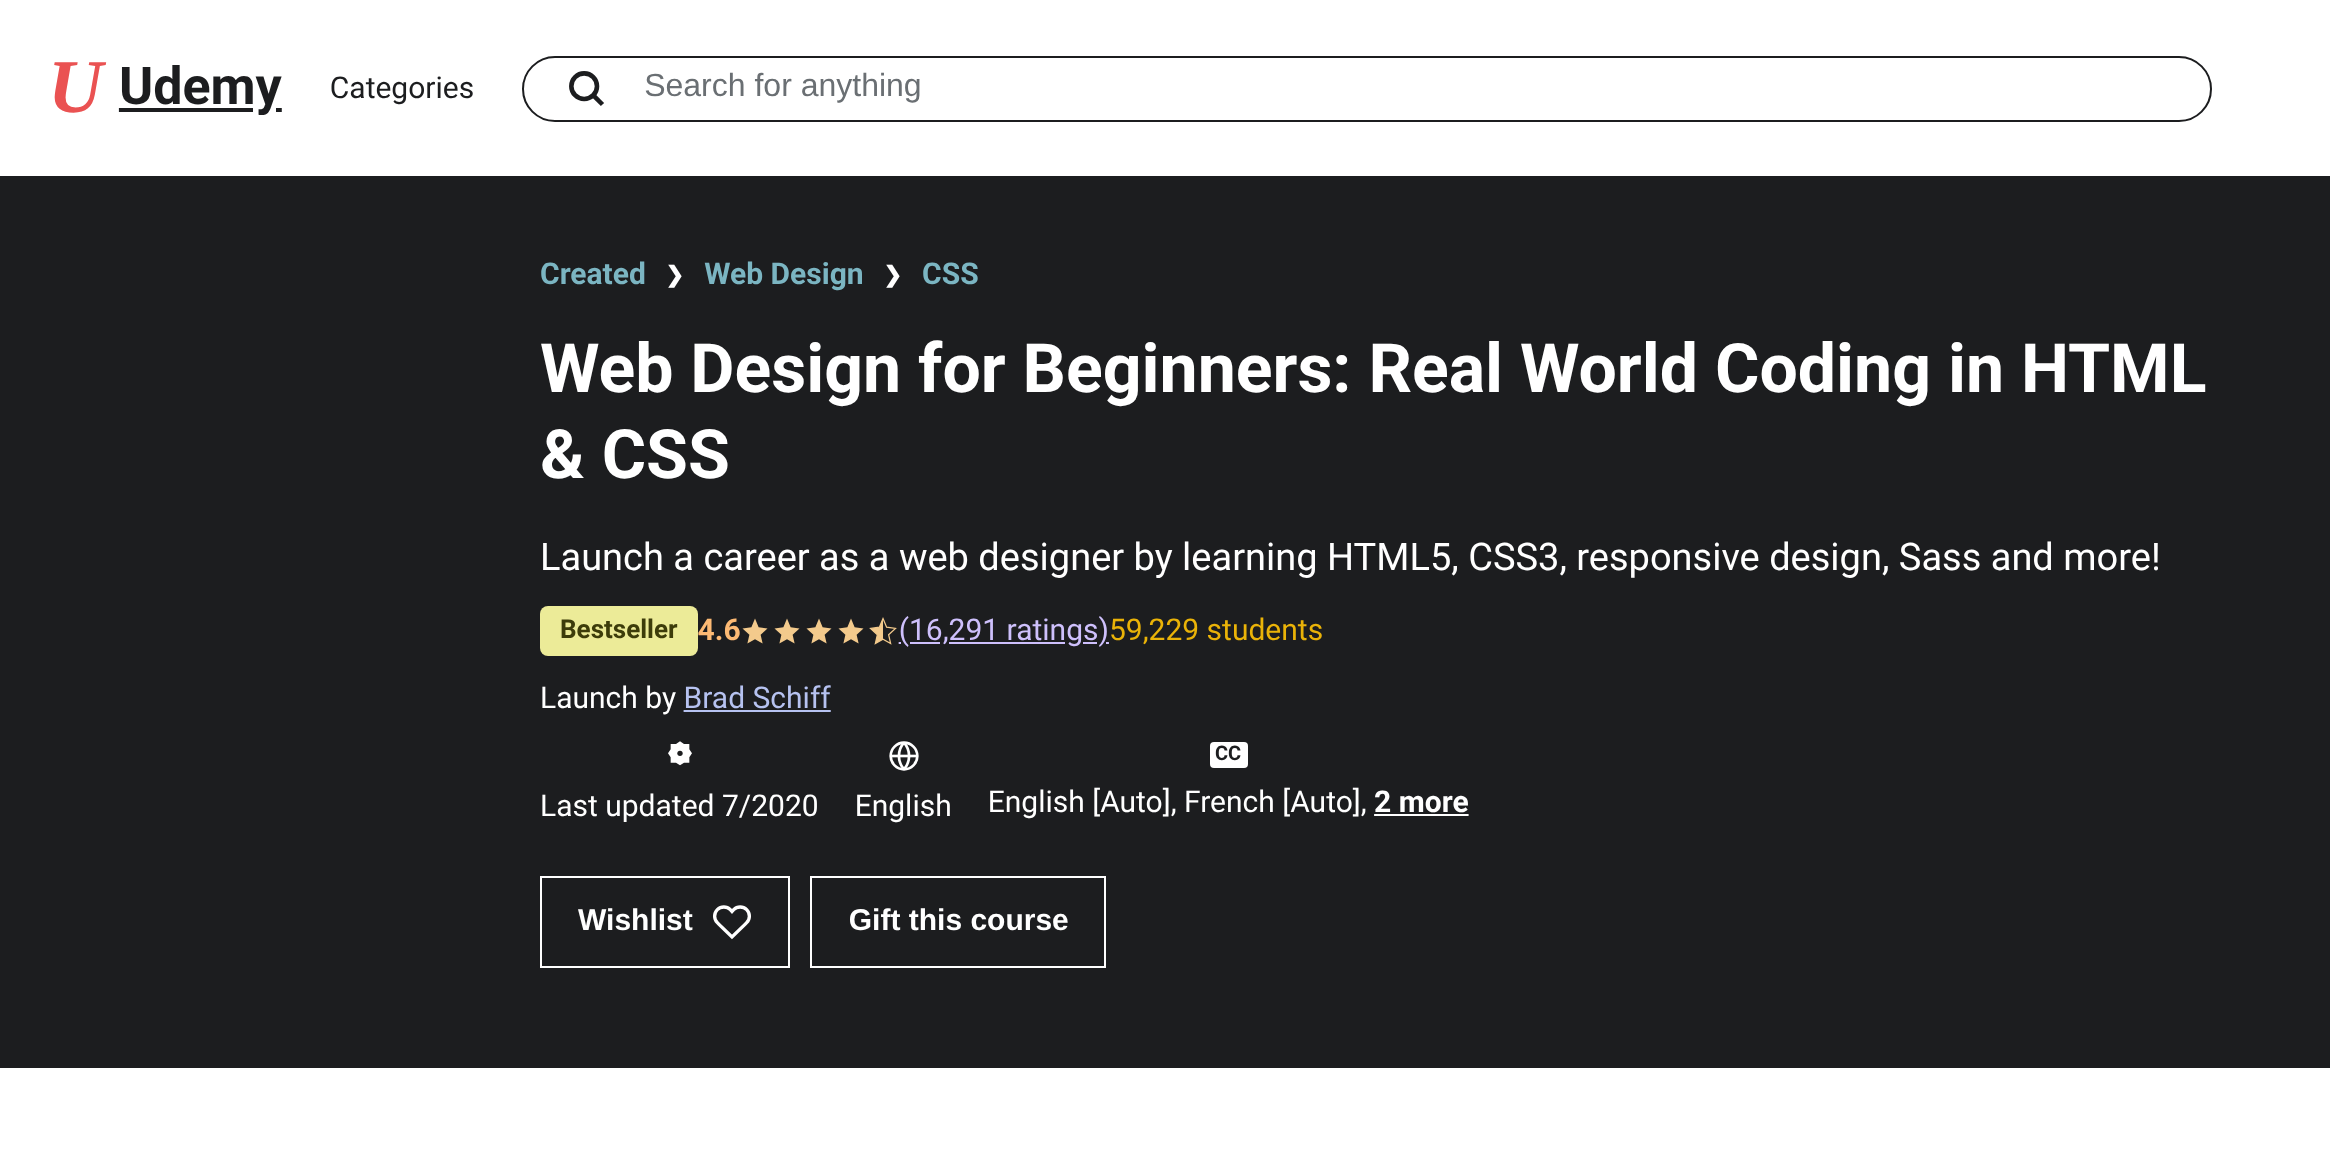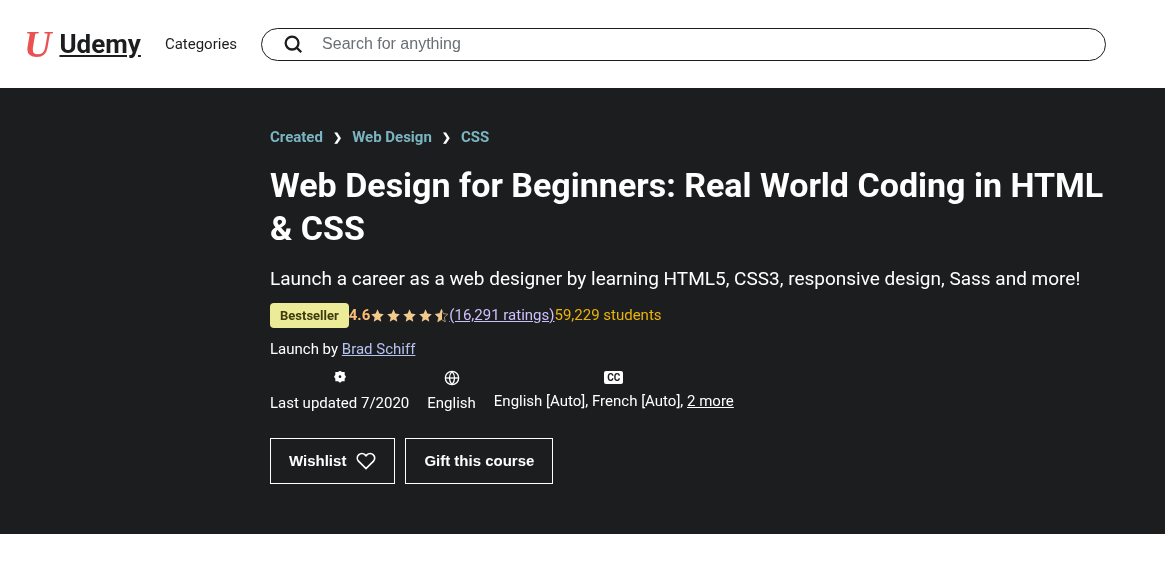--- a/index.html
+++ b/index.html
@@ -142,21 +142,21 @@
       display: flex;
       align-items: center;
       gap: 18px;
       font-size: 15px;
       margin-bottom: 26px;
       flex-wrap: wrap;
     }
     
     .info-item { display: flex; align-items: center; gap: 8px; flex-direction: column; }
     
-    .more-link { text-decoration: underline; cursor: pointer; }
+    .more-link { text-decoration: underline; cursor: pointer; font-weight: bold; }
     
     .actions { display: flex; gap: 10px; }
     
     .btn {
       background: transparent;
       border: 1px solid #fff;
       color: #fff;
       font-size: 15px;
       font-weight: 700;
       padding: 12px 18px;

